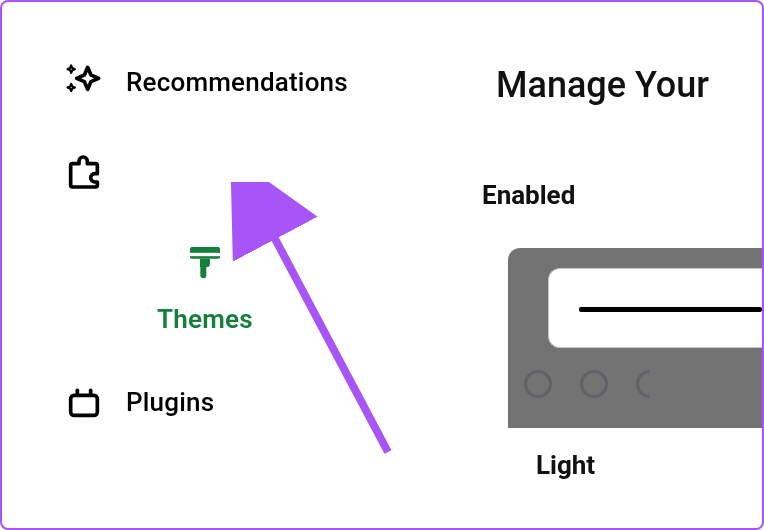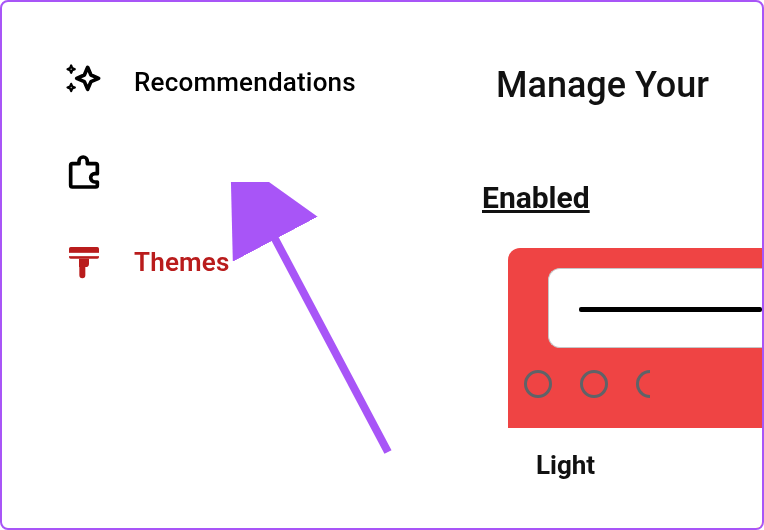--- a/index.html
+++ b/index.html
@@ -17,27 +17,27 @@
     position: absolute;
     left: 60px;
     top: 58px;
     display: flex;
     flex-direction: column;
     gap: 46px;
   }
   .nav-item {
     display: flex;
     align-items: center;
-    gap: 28px;
+    gap: 20px;
     cursor: pointer;
     color: #000;
   }
   .nav-item .icon { width: 44px; height: 44px; display: flex; align-items: center; justify-content: center; }
   .nav-item .label { font-size: 26px; font-weight: 500; letter-spacing: 0.2px; }
-  .nav-item.active { color: #b91c1c; }
+  .nav-item.active { color: #15803d; flex-direction: column; }
   .nav-item.active .label { font-weight: 600; }
 
   .main {
     position: absolute;
     left: 480px;
     top: 0;
     right: 0;
     bottom: 0;
   }
   .page-title {
@@ -46,33 +46,32 @@
     left: 14px;
     font-size: 36px;
     font-weight: 500;
     white-space: nowrap;
     color: #111;
   }
   .section-title {
     position: absolute;
     top: 178px;
     left: 0;
-    font-size: 30px;
+    font-size: 26px;
     font-weight: 700;
     color: #111;
-    text-decoration: underline;
   }
 
   .theme-card {
     position: absolute;
     top: 246px;
     left: 26px;
     right: 0;
     bottom: 0;
-    background: #ef4444;
+    background: #737373;
     border-top-left-radius: 12px;
     overflow: hidden;
   }
   .preview-win {
     position: absolute;
     top: 20px;
     left: 40px;
     right: 0;
     height: 80px;
     background: #fff;
@@ -160,20 +159,30 @@
     <span class="icon">
       <svg width="40" height="40" viewBox="0 0 24 24" fill="currentColor">
         <path d="M4 3 h16 a1 1 0 0 1 1 1 v5 a1 1 0 0 1 -1 1 H4 a1 1 0 0 1 -1 -1 V4 a1 1 0 0 1 1 -1 Z"></path>
         <rect x="3" y="6.5" width="18" height="2" fill="#fff"></rect>
         <path d="M9 10 h6 v3 a2 2 0 0 1 -2 2 h-0.2 v5 a1.8 1.8 0 0 1 -3.6 0 v-5 H9 Z"></path>
       </svg>
     </span>
     <span class="label">Themes</span>
   </div>
 
+  <div class="nav-item">
+    <span class="icon">
+      <svg width="40" height="40" viewBox="0 0 24 24" fill="none" stroke="currentColor" stroke-width="2.2" stroke-linejoin="round" stroke-linecap="round">
+        <rect x="4" y="8" width="16" height="12" rx="2"></rect>
+        <path d="M8 8 V5"></path>
+        <path d="M16 8 V5"></path>
+      </svg>
+    </span>
+    <span class="label">Plugins</span>
+  </div>
 
 </nav>
 
 <div class="main">
   <h1 class="page-title">Manage Your</h1>
   <h2 class="section-title">Enabled</h2>
 
   <div class="theme-card">
     <div class="preview-win">
       <div class="preview-line"></div>

